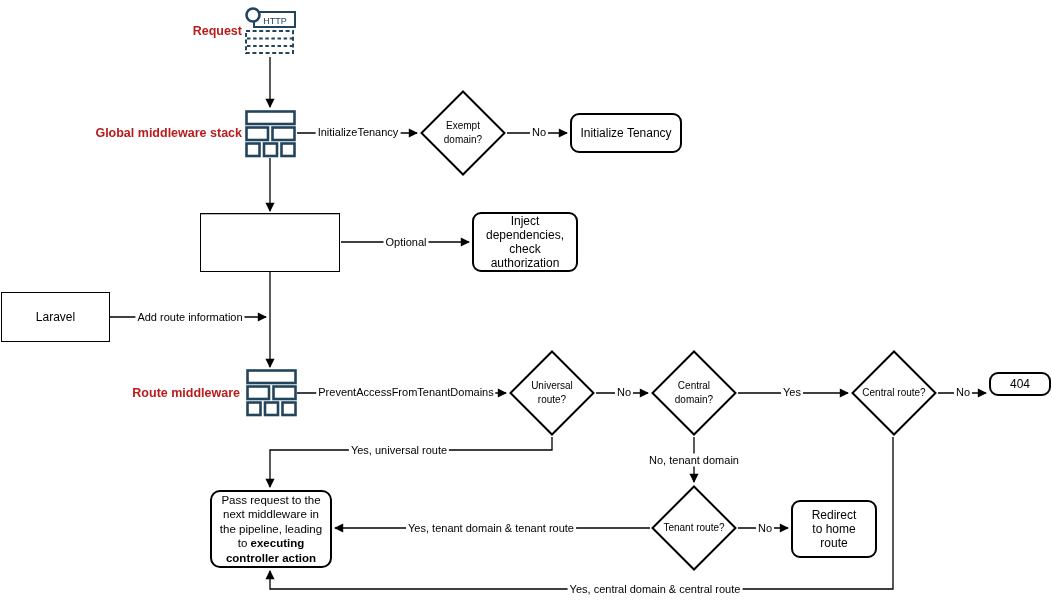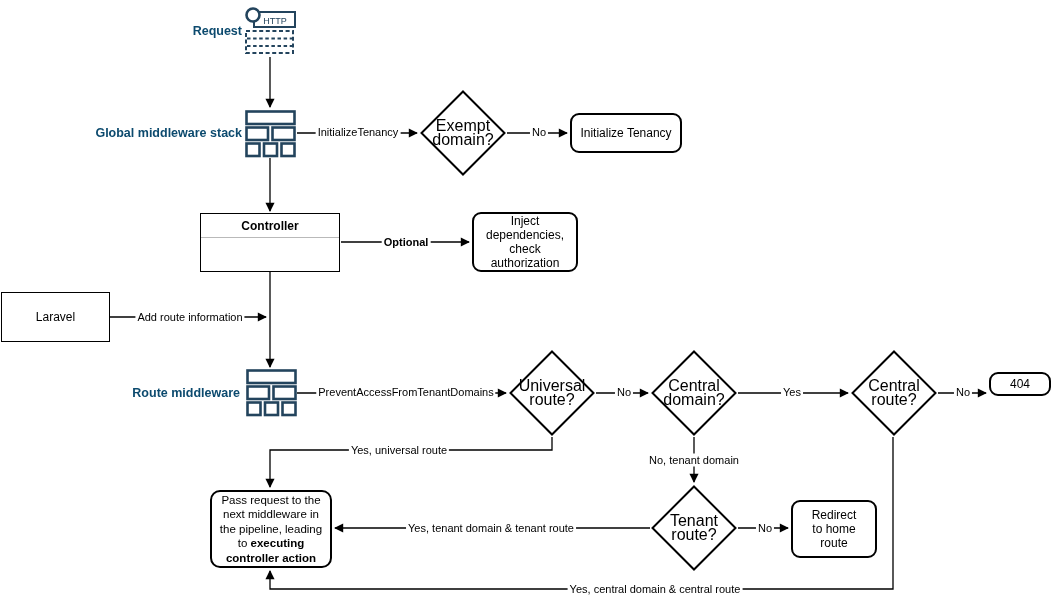--- a/index.html
+++ b/index.html
@@ -22,31 +22,31 @@
   .uml { flex-direction:column; justify-content:flex-start; padding:0; }
   .uml .uml-head { width:100%; font-weight:bold; padding:5px 0 4px 0; }
   .uml .uml-div { width:100%; height:0; border-top:1px solid #b9b9b9; }
   .uml .uml-body { width:100%; flex:1; display:flex; align-items:center; justify-content:center; }
 
   .diamond { position:absolute; }
   .diamond svg { position:absolute; left:0; top:0; }
   .diamond .dlabel {
     position:absolute; left:8%; top:0; width:84%; height:100%;
     display:flex; align-items:center; justify-content:center;
-    text-align:center; font-size:16px; line-height:14px;
+    text-align:center; font-size:10px; line-height:14px;
   }
 
   .elabel {
     position:absolute; transform:translate(-50%,-50%);
     background:#fff; font-size:11px; line-height:13px; padding:0 2px; white-space:nowrap;
   }
   .italic { }
 
   .icon-label {
-    position:absolute; font-weight:bold; color:#0c4a6e; font-size:12.5px;
+    position:absolute; font-weight:bold; color:#b91c1c; font-size:12.5px;
     text-align:right; white-space:nowrap;
   }
   .icon { position:absolute; }
   .passbox { font-size:11.5px; line-height:14.5px; padding:2px; }
   .b { font-weight:bold; }
 </style>
 </head>
 <body>
 
 <div class="canvas">
@@ -92,21 +92,20 @@
 
   <div class="icon-label" style="left:92px; top:24px; width:150px;">Request</div>
   <div class="icon-label" style="left:42px; top:126px; width:200px;">Global middleware stack</div>
   <div class="icon-label" style="left:90px; top:386px; width:150px;">Route middleware</div>
 
   <div class="node thin" style="left:1px; top:292px; width:109px; height:50px;">
     <span>Laravel</span>
   </div>
 
   <div class="node thin uml" style="left:200px; top:213px; width:140px; height:59px;">
-    <div class="uml-head">Controller</div>
     <div class="uml-div"></div>
   </div>
 
   <div class="node rounded" style="left:570px; top:113px; width:112px; height:40px;">
     <span>Initialize Tenancy</span>
   </div>
 
   <div class="node rounded" style="left:472px; top:212px; width:106px; height:60px; padding:4px;">
     <span>Inject dependencies, check authorization</span>
   </div>
@@ -177,21 +176,21 @@
     <path class="wire" marker-end="url(#arrow)" d="M938,393 H986"></path>
     <path class="wire" marker-end="url(#arrow)" d="M552,437 V450 H270 V487"></path>
     <path class="wire" marker-end="url(#arrow)" d="M694,437 V482"></path>
     <path class="wire" marker-end="url(#arrow)" d="M650,528 H335"></path>
     <path class="wire" marker-end="url(#arrow)" d="M738,528 H788"></path>
     <path class="wire" marker-end="url(#arrow)" d="M893,437 V589 H270 V571"></path>
   </svg>
 
   <div class="elabel italic" style="left:358px; top:132px;">InitializeTenancy</div>
   <div class="elabel" style="left:539px; top:132px;">No</div>
-  <div class="elabel" style="left:406px; top:242px;font-weight:bold;">Optional</div>
+  <div class="elabel" style="left:406px; top:242px;">Optional</div>
   <div class="elabel" style="left:190px; top:317px;">Add route information</div>
   <div class="elabel italic" style="left:406px; top:392px;">PreventAccessFromTenantDomains</div>
   <div class="elabel" style="left:624px; top:392px;">No</div>
   <div class="elabel" style="left:792px; top:392px;text-align:right;">Yes</div>
   <div class="elabel" style="left:963px; top:392px;">No</div>
   <div class="elabel" style="left:399px; top:450px;">Yes, universal route</div>
   <div class="elabel" style="left:694px; top:460px;">No, tenant domain</div>
   <div class="elabel" style="left:491px; top:528px;">Yes, tenant domain &amp; tenant route</div>
   <div class="elabel" style="left:765px; top:528px;">No</div>
   <div class="elabel" style="left:655px; top:589px;">Yes, central domain &amp; central route</div>

